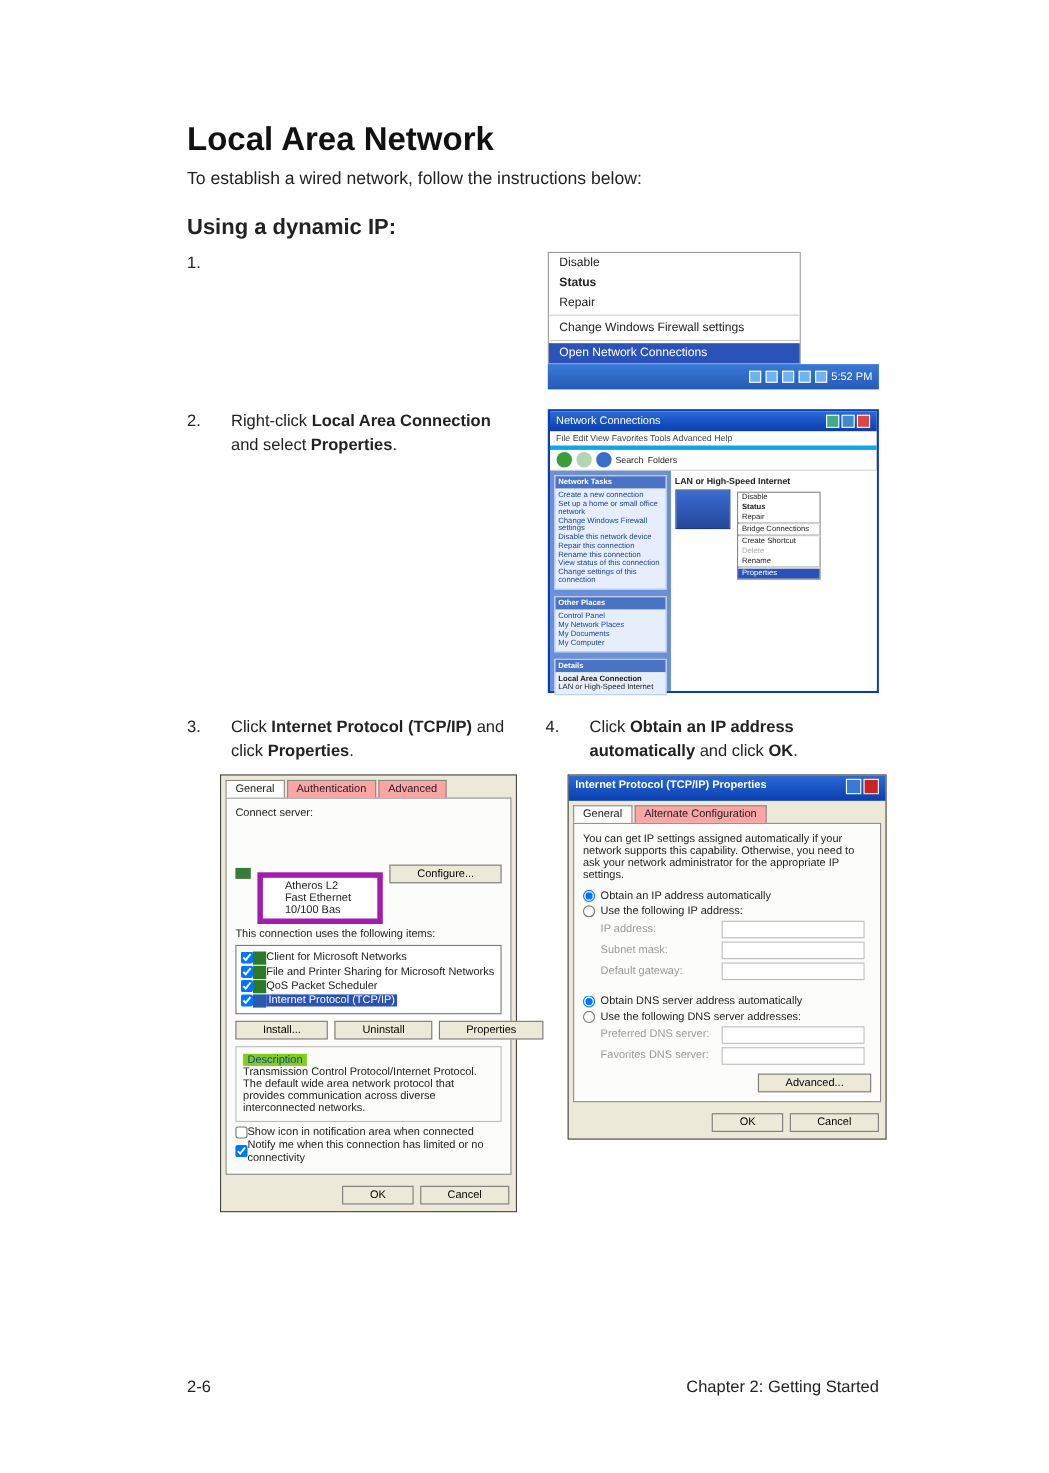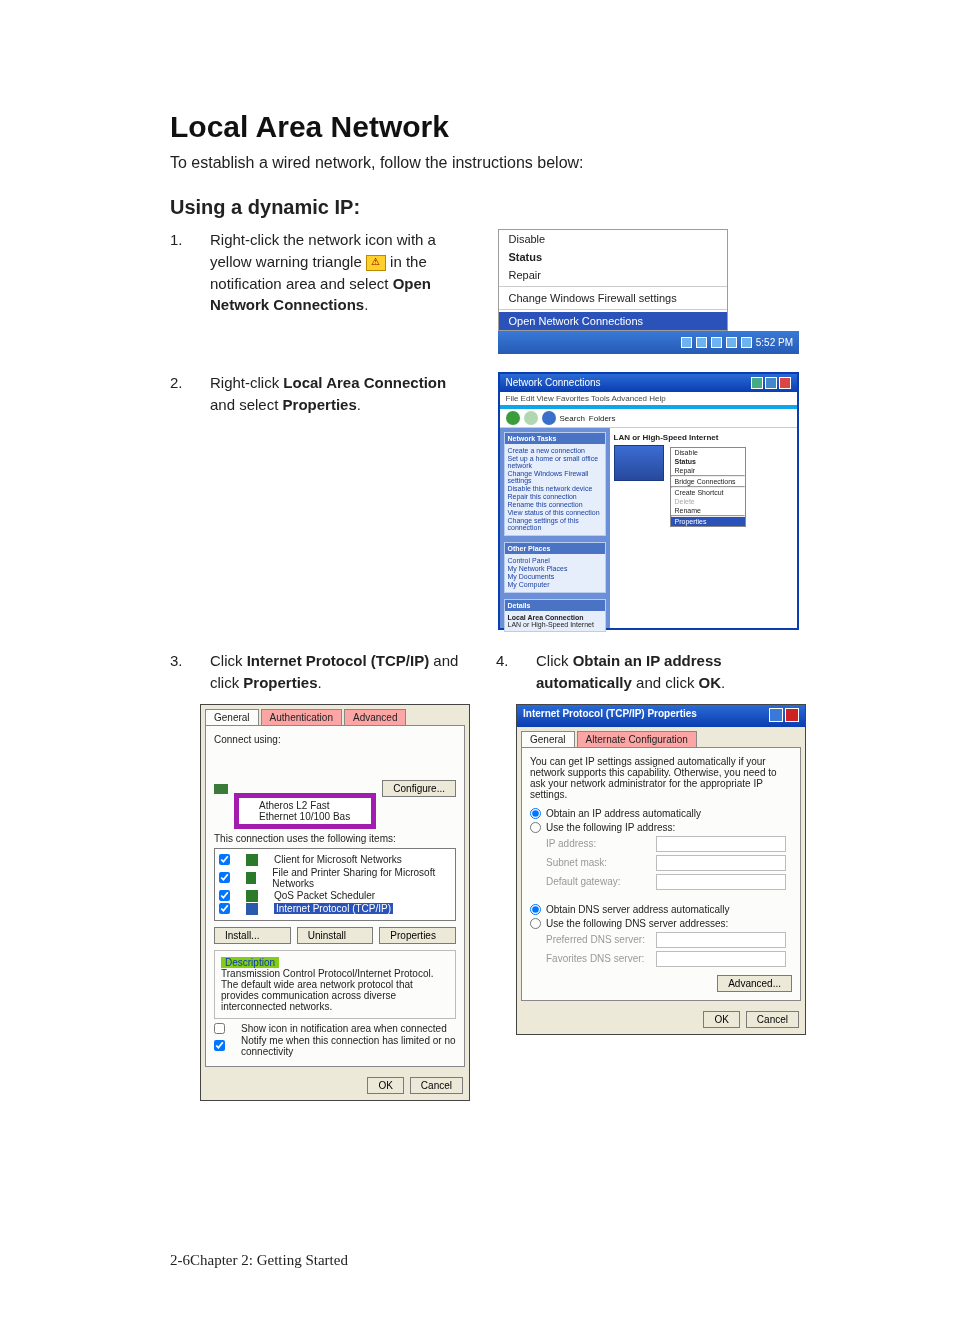--- a/index.html
+++ b/index.html
@@ -137,23 +137,23 @@
       display:flex; justify-content:space-between;
     }
     .dlg-title .btns span{width:14px;height:14px;border:1px solid #fff;display:inline-block;margin-left:2px;background:#c22;}
     .dlg-title .btns span:first-child{background:#3a7ad6;}
     .tabs { display:flex; padding:4px 4px 0 4px;}
     .tab { background:#fca5a5; border:1px solid #888; border-bottom:none; padding:2px 8px; margin-right:2px; font-size:10px;}
     .tab.active { background:#fcfcfa; }
     .dlg-body { background:#fcfcfa; margin:0 4px 4px 4px; border:1px solid #888; padding:8px;}
     .field-row { display:flex; align-items:center; gap:6px; margin:4px 0;}
     .txtbox { border:5px solid #a21caf; background:#fff; padding:2px 20px; flex:1;margin-top:44px;}
-    .btn { border:1px solid #7a7a7a; background:#ece9d8; padding:2px 10px; font-size:10px;}
+    .btn { border:1px solid #7a7a7a; background:#ece9d8; padding:2px 24px; font-size:10px;}
     .itembox { border:1px solid #7a7a7a; background:#fff; padding:4px; margin:4px 0; }
-    .chk { display:flex; align-items:center; gap:16px; margin:1px 0;}
+    .chk { display:flex; align-items:center; gap:0; margin:1px 0;}
     .chk input{width:11px;height:11px;}
     .chk .iicon{width:12px;height:12px;display:inline-block;}
     .chk.sel .lbl{background:#2b52b8;color:#fff;padding:0 2px;}
     .btnrow { display:flex; gap:6px; margin:6px 0;}
     .btnrow .btn{flex:1; text-align:left;}
     .groupbox { border:1px solid #bbb; padding:6px; margin:4px 0;}
     .groupbox .gtitle { margin-top:-12px; background:#84cc16; display:inline-block; padding:0 4px; color:#0a3db0;}
     .dlg-footer { display:flex; justify-content:flex-end; gap:6px; padding:6px;}
     
     
@@ -164,44 +164,37 @@
     .iprow { display:flex; align-items:center; margin:3px 0 3px 16px; color:#999;}
     .iprow .lab{width:110px;}
     .ipbox { border:1px solid #bcbcbc; background:#fff; width:130px; height:16px;}
     .adv-row { display:flex; justify-content:flex-end; margin-top:8px;}
 
     .footer {
       position: absolute;
       bottom: 70px;
       left: 0; right: 0;
       display: flex;
-      justify-content: flex-start;
+      justify-content: space-between;
       padding: 0 155px 0 170px;
       font-size: 15px;
-      font-family: Liberation Serif, serif;
     }
   </style>
 </head>
 <body>
 
 <div class="page">
   <h1>Local Area Network</h1>
   <p class="intro">To establish a wired network, follow the instructions below:</p>
   <h2>Using a dynamic IP:</h2>
 
   <div class="columns">
     <div class="col-left">
       <div class="num-item">
         <div class="num">1.</div>
-        <div class="body">
-          <span>Right-click the network icon with a yellow warning triangle </span>
-          <span class="inline-icon"></span>
-          <span> in the notification area and select </span>
-          <strong>Open Network Connections</strong><span>.</span>
-        </div>
       </div>
     </div>
     <div class="col-right">
       <div class="ctxmenu-hold">
         <div class="ctxmenu">
           <div class="sec">Disable</div>
           <div class="sec"><strong>Status</strong></div>
           <div class="sec">Repair</div>
           <hr>
           <div class="sec">Change Windows Firewall settings</div>
@@ -306,21 +299,21 @@
         </div>
       </div>
 
       <div class="dlg" style="margin-left:30px">
         <div class="tabs">
           <div class="tab active">General</div>
           <div class="tab">Authentication</div>
           <div class="tab">Advanced</div>
         </div>
         <div class="dlg-body">
-          <div>Connect using:</div>
+          <div>Connect server:</div>
           <div class="field-row">
             <span style="width:14px;height:10px;background:#3a7a3a;display:inline-block"></span>
             <div class="txtbox">Atheros L2 Fast Ethernet 10/100 Bas</div>
             <button class="btn">Configure...</button>
           </div>
           <div>This connection uses the following items:</div>
           <div class="itembox">
             <div class="chk">
                 <input type="checkbox" checked="" style="">
                 <span class="iicon" style="background:#2a7a2a"></span>

